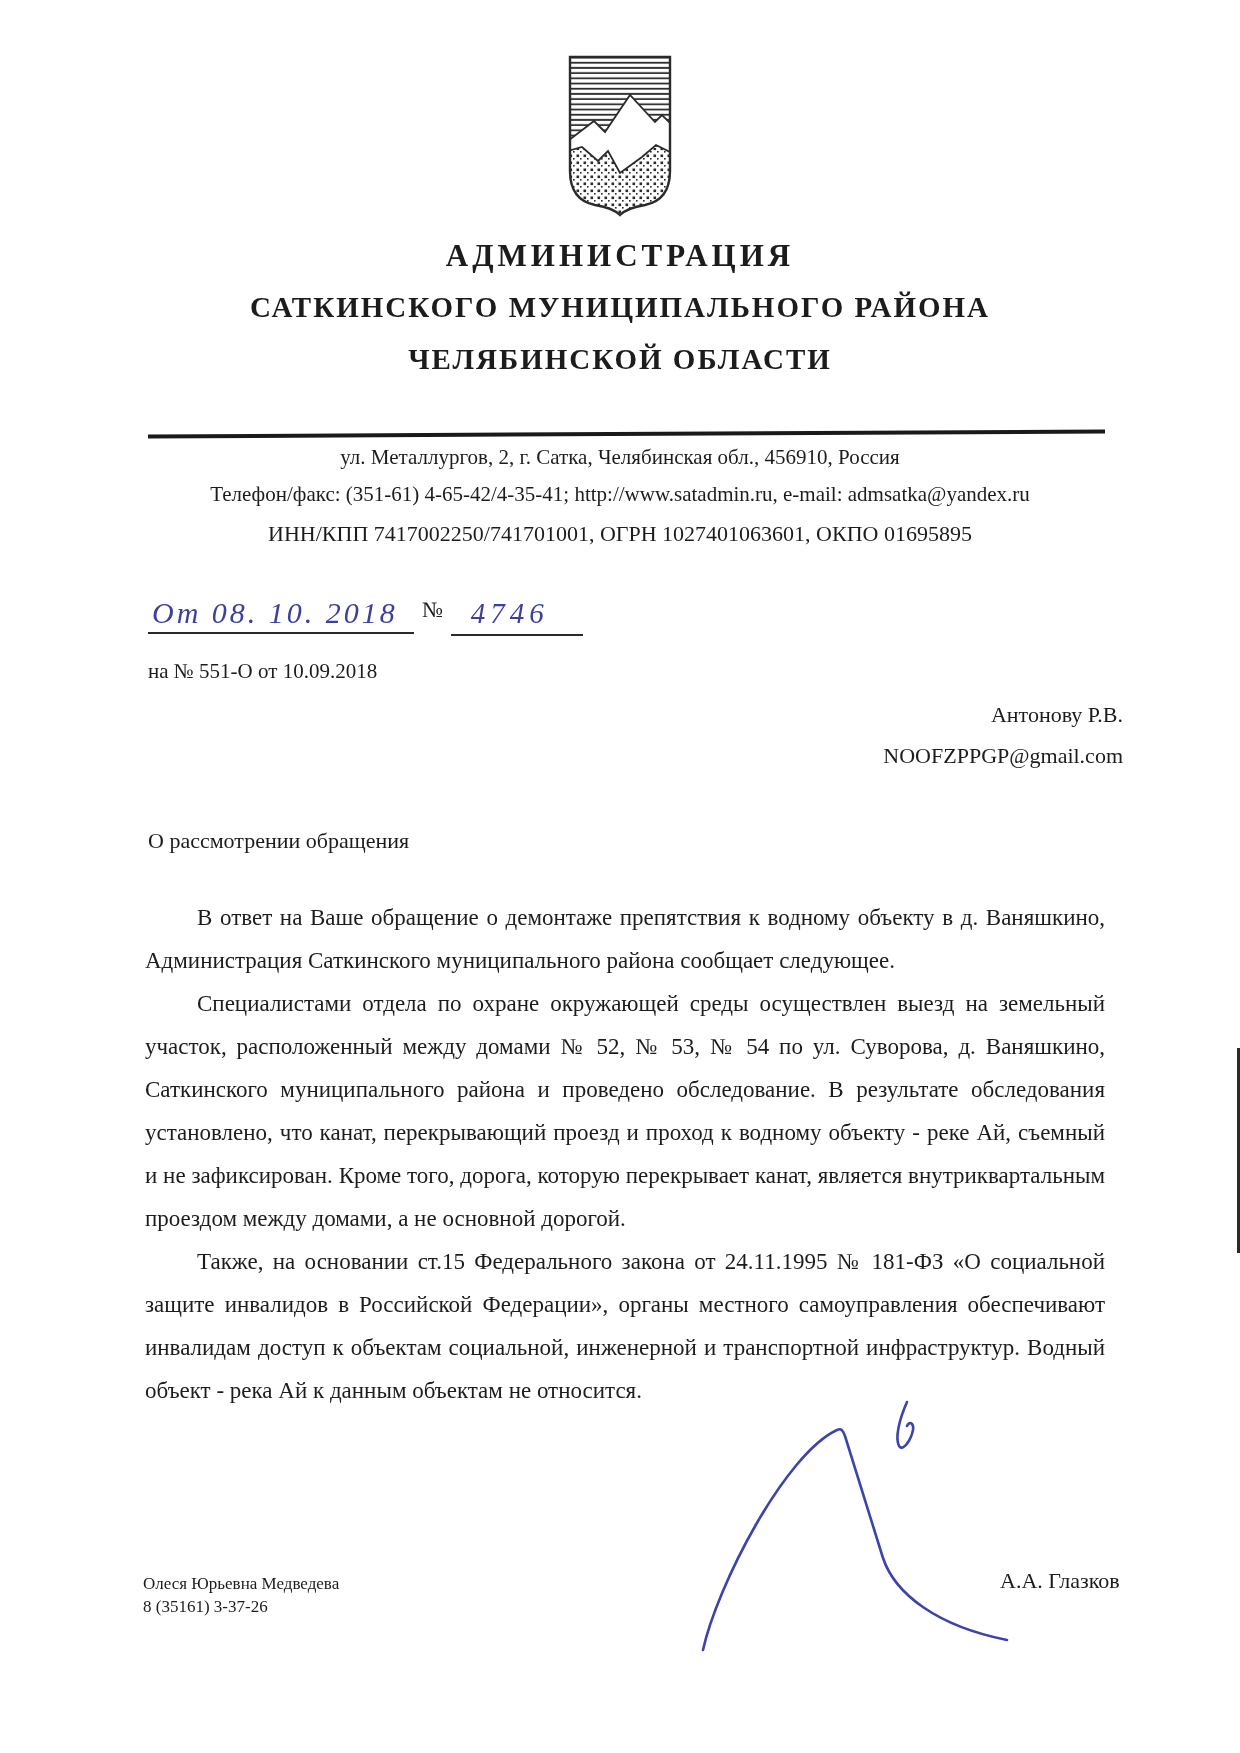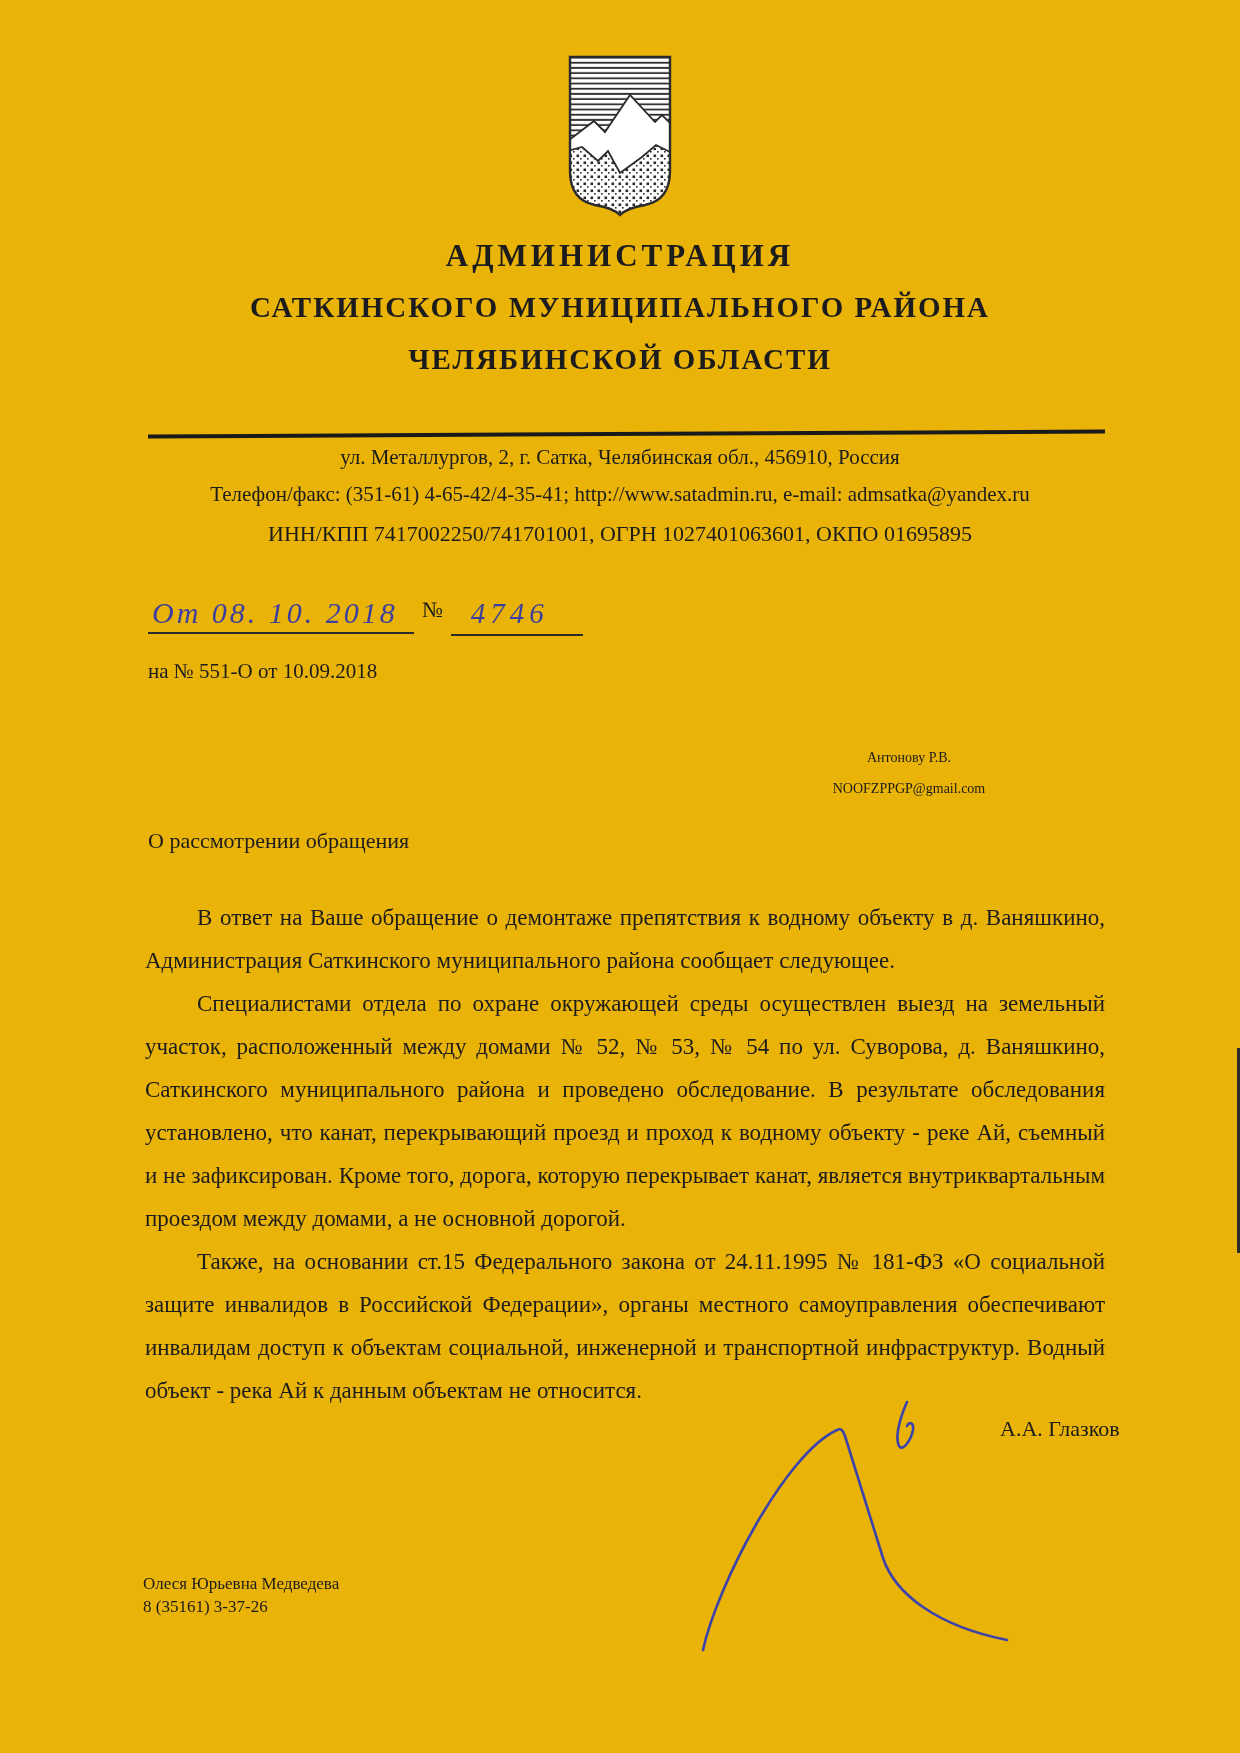--- a/index.html
+++ b/index.html
@@ -1,43 +1,43 @@
 <!DOCTYPE html>
 <html><head>
 <meta charset="utf-8">
 <style>
   html,body{margin:0;padding:0;background:#9a9a9a;}
-  .page{position:relative;width:1240px;height:1753px;background:#eab308;margin:0 auto;
+  .page{position:relative;width:1240px;height:1753px;background:#ffffff;margin:0 auto;
         font-family:"Liberation Serif",serif;color:#1c1c1c;overflow:hidden;}
   .centered{position:absolute;left:0;width:100%;text-align:center;}
   .emblem{position:absolute;left:568px;top:55px;}
   .org1{top:238px;font-weight:bold;font-size:31px;letter-spacing:4px;}
   .org2{top:291px;font-weight:bold;font-size:29px;letter-spacing:2px;}
   .org3{top:343px;font-weight:bold;font-size:29px;letter-spacing:2px;}
   .rule{position:absolute;left:148px;top:432px;width:957px;height:4px;background:#1a1a1a;transform:rotate(-0.3deg);}
   .addr{top:445px;font-size:21px;}
   .contacts{top:482px;font-size:21px;}
   .ids{top:521px;font-size:22px;}
   .refrow{position:absolute;left:148px;top:596px;font-size:21px;white-space:nowrap;}
   .hand{font-family:Liberation Serif, serif;font-style:italic;color:#3c3f9e;}
   .hand-date{display:inline-block;font-size:30px;letter-spacing:3px;border-bottom:2px solid #2a2a2a;
              padding:0 16px 2px 4px;}
   .num-sign{font-size:22px;margin:0 8px;vertical-align:6px;}
   .hand-num{display:inline-block;font-size:29px;letter-spacing:5px;border-bottom:2px solid #2a2a2a;
             padding:0 34px 4px 20px;}
   .replyto{position:absolute;left:148px;top:659px;font-size:21px;}
-  .recipient{position:absolute;left:695px;top:702px;width:428px;text-align:center;font-size:14px;margin-top:48px;}
+  .recipient{position:absolute;left:695px;top:702px;width:428px;text-align:right;font-size:22px;}
   .recipient .name{margin-bottom:15px;}
   .recipient .rline{border-top:2px solid #222;padding-top:6px;}
   .recipient .mail{margin-top:9px;}
   .subject{position:absolute;left:148px;top:828px;font-size:22px;}
   .body-text{position:absolute;left:145px;top:896px;width:960px;font-size:23px;line-height:43px;text-align:justify;}
   .body-text p{margin:0;text-indent:52px;}
   .sig-title{position:absolute;left:215px;top:1497px;font-size:22px;}
-  .sig-name{position:absolute;left:1000px;top:1416px;font-size:22px;}
+  .sig-name{position:absolute;left:1000px;top:1568px;font-size:22px;}
   .executor{position:absolute;left:143px;top:1572px;font-size:17px;line-height:23px;}
   .signature-svg{position:absolute;left:655px;top:1388px;}
   .scan-artifact{position:absolute;right:0;top:1048px;width:3px;height:205px;background:#2a2a2a;}
 </style>
 </head>
 <body>
 
 <div class="page">
 
   <svg class="emblem" width="104" height="162" viewBox="0 0 104 162">

